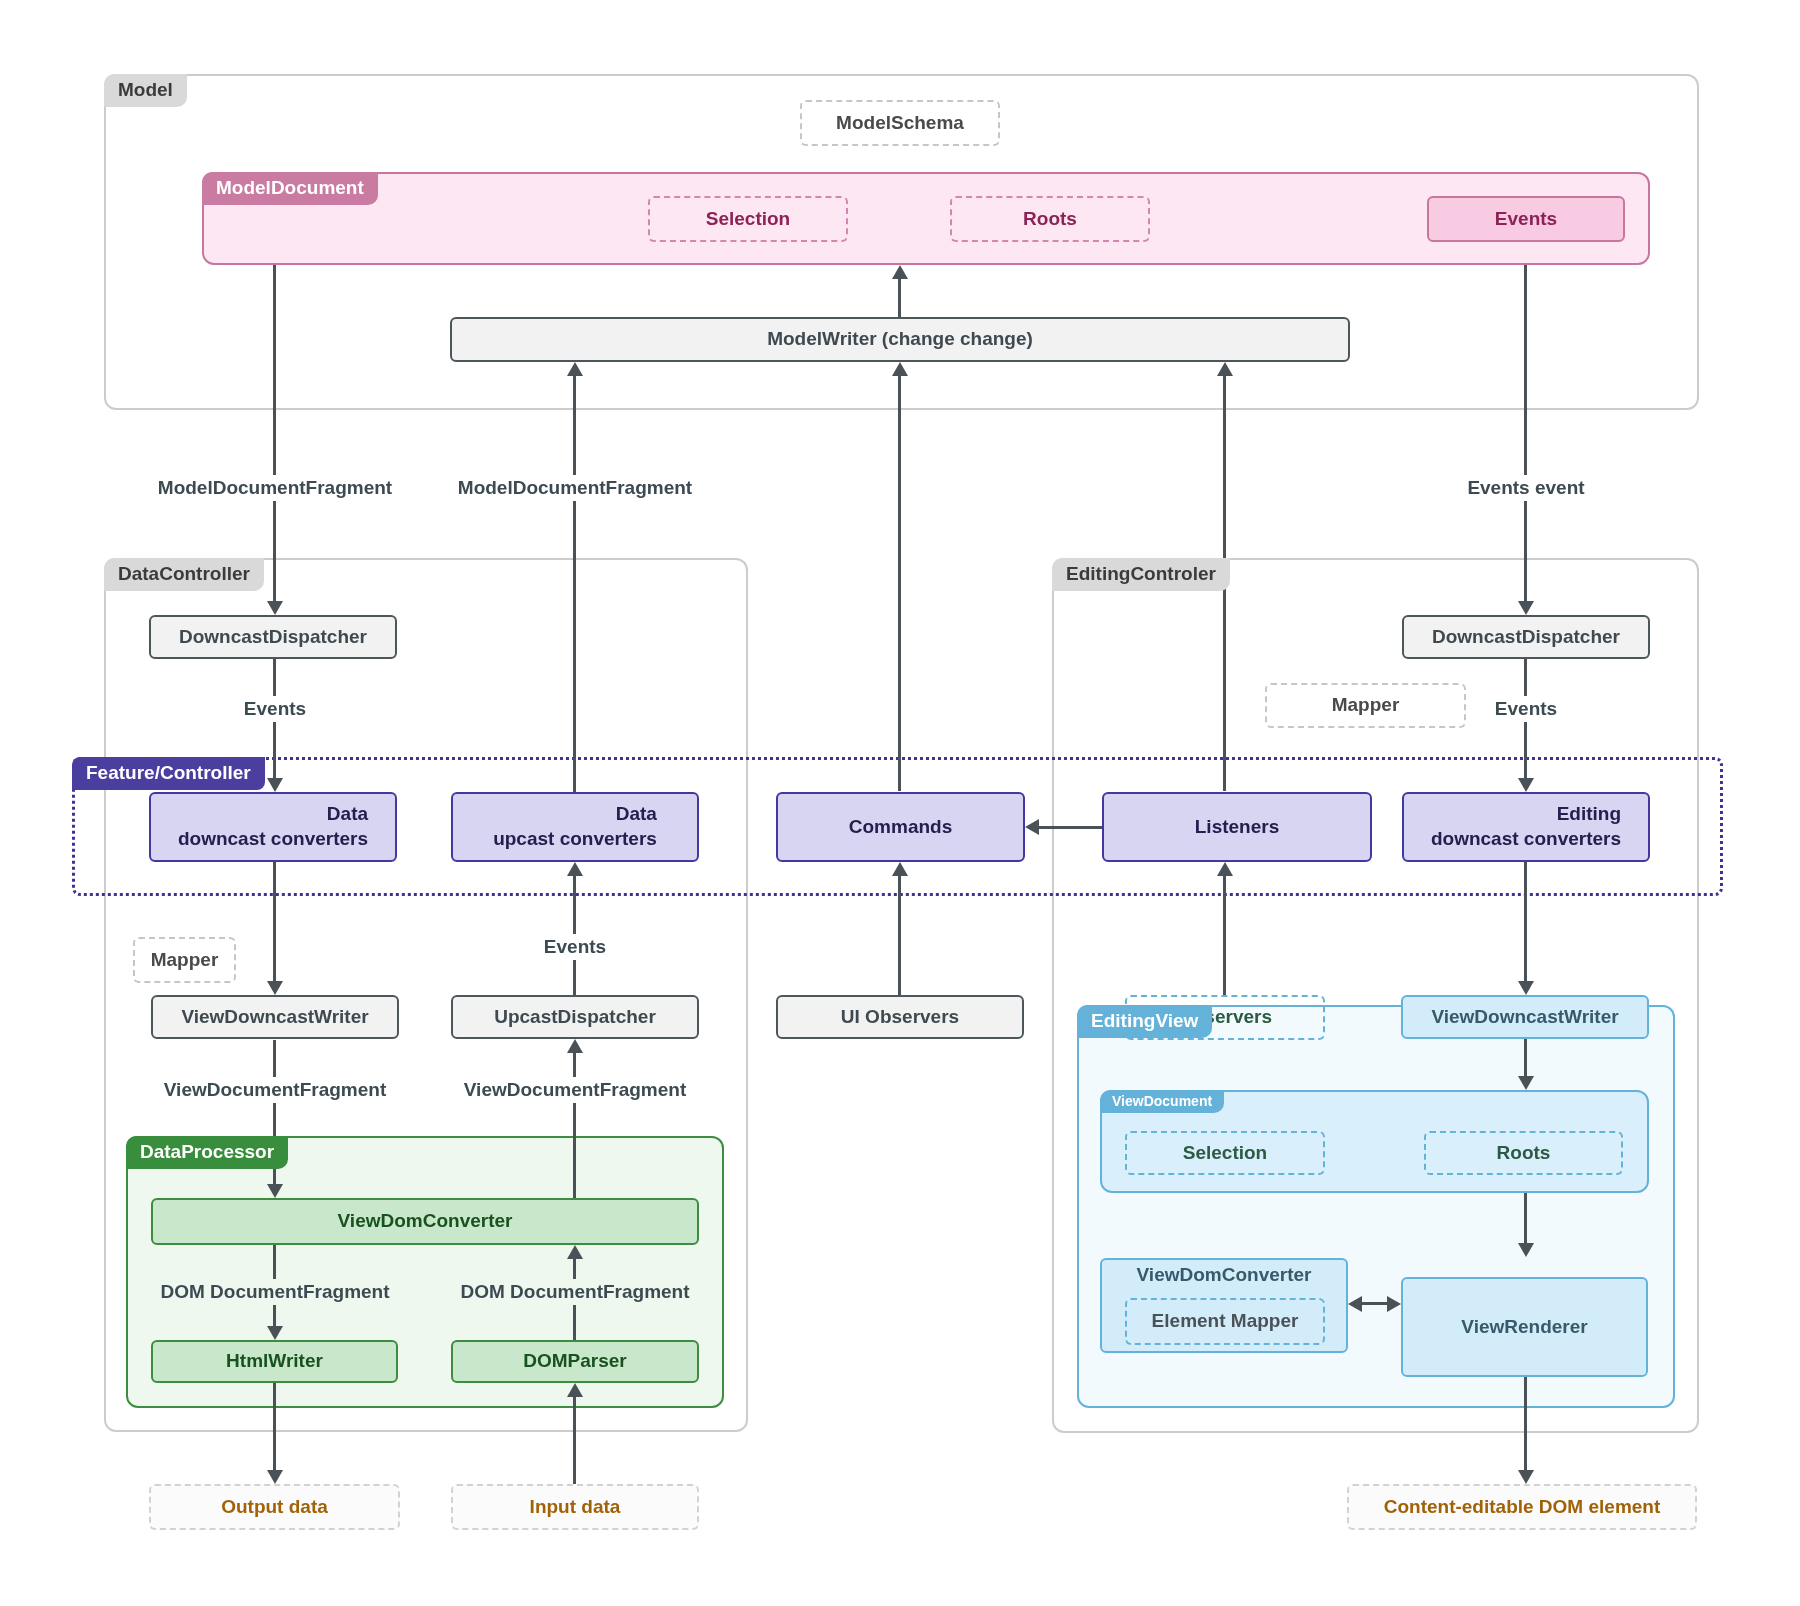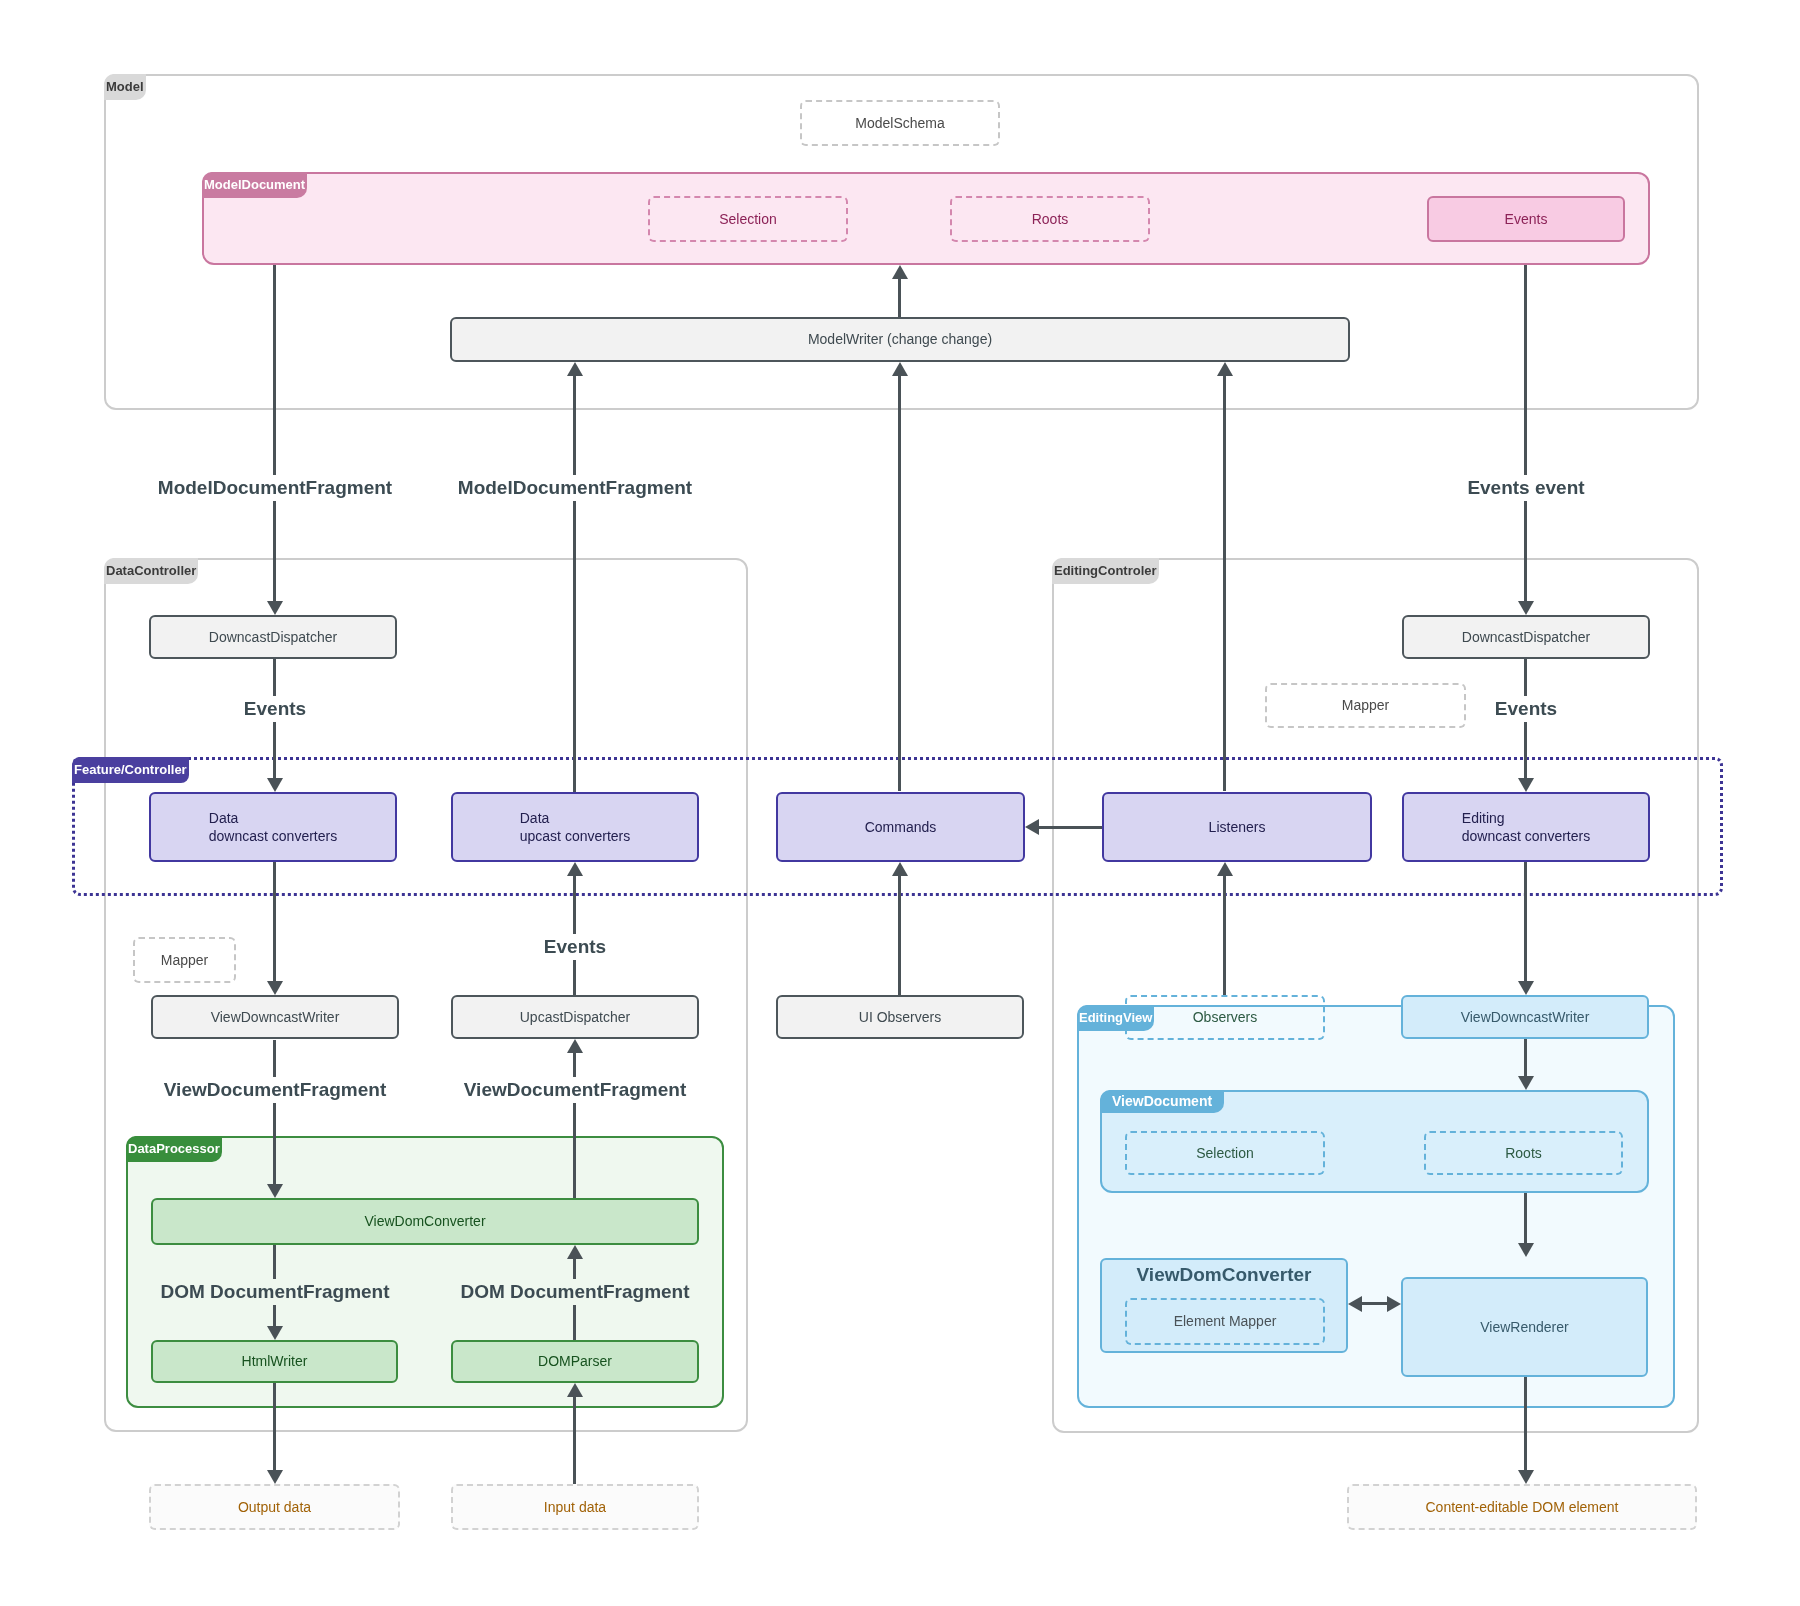--- a/index.html
+++ b/index.html
@@ -1,26 +1,26 @@
 <!DOCTYPE html>
 <html><head>
 <meta charset="utf-8">
 <style>
   html,body{margin:0;padding:0;background:#fff;}
   .canvas{position:relative;width:1800px;height:1606px;background:#ffffff;
           font-family:"Liberation Sans",sans-serif;overflow:hidden;}
   
   .ctr{position:absolute;border-radius:12px;box-sizing:border-box;}
   .ctr.plain{border:2px solid #cccccc;background:#ffffff;}
-  .tab{position:absolute;font-weight:bold;font-size:13px;line-height:1.1;
-       padding:6px 2px;border-radius:10px 0 10px 0;z-index:6;box-sizing:border-box;}
+  .tab{position:absolute;font-weight:bold;font-size:19px;line-height:1.1;
+       padding:6px 14px;border-radius:10px 0 10px 0;z-index:6;box-sizing:border-box;}
   .tab.gray{background:#d9d9d9;color:#3b3b3b;}
   
   .bx{position:absolute;display:flex;align-items:center;justify-content:center;
-      text-align:left;font-weight:normal;font-size:14px;line-height:1.3;
+      text-align:right;font-weight:bold;font-size:19px;line-height:1.3;
       white-space:pre-line;box-sizing:border-box;border-radius:6px;z-index:4;}
   .gray-box{background:#f2f2f2;border:2px solid #4d565b;color:#3f4a50;}
   .gray-dashed{background:#ffffff;border:2px dashed #c6c6c6;color:#4a4a4a;}
   .purple-box{background:#d8d5f2;border:2px solid #4238a0;color:#23204f;}
   .pink-dashed{background:transparent;border:2px dashed #d487ae;color:#8c2257;}
   .pink-solid{background:#f8cbe3;border:2px solid #c9769f;color:#8c2257;}
   .green-box{background:#c9e7ca;border:2px solid #3c8d40;color:#17521f;}
   .blue-box{background:#d3ecfa;border:2px solid #64b2da;color:#375a6b;}
   .blue-dashed{background:transparent;border:2px dashed #64b2da;color:#2d5a43;}
   .bottom-dashed{background:#fbfbfb;border:2px dashed #d2d2d2;color:#a16207;}

